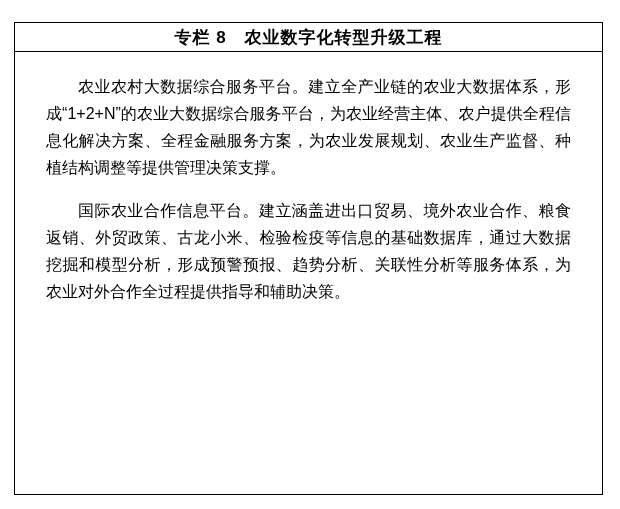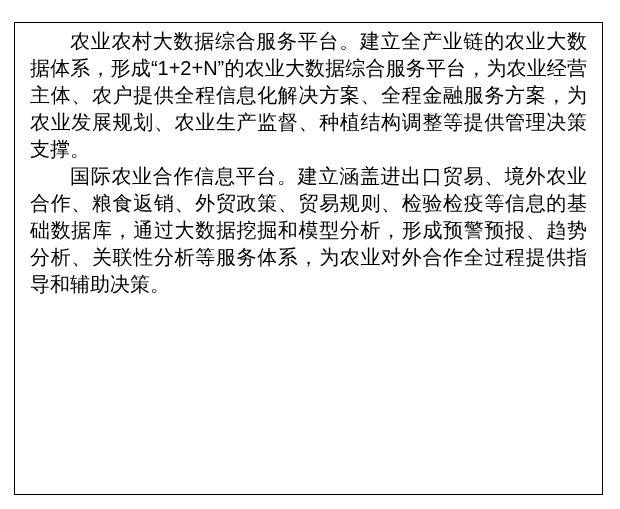--- a/index.html
+++ b/index.html
@@ -37,32 +37,33 @@
     letter-spacing: 1px;
     color: #000000;
   }
   .panel-body {
     box-sizing: border-box;
     height: 442px;
     padding: 5px 15px 0 15px;
     overflow: hidden;
   }
   .para {
-    margin: 0;
-    font-size: 20px;
+    margin: 16px;
+    font-size: 16px;
     line-height: 27px;
     text-align: justify;
     text-justify: inter-ideograph;
     text-indent: 2em;
     color: #000000;
   }
 </style>
 </head>
 <body>
 
 <div class="page">
   <div class="panel">
+    <div class="panel-title">专栏 8　农业数字化转型升级工程</div>
     <div class="panel-body">
       <p class="para">农业农村大数据综合服务平台。建立全产业链的农业大数据体系，形成“1+2+N”的农业大数据综合服务平台，为农业经营主体、农户提供全程信息化解决方案、全程金融服务方案，为农业发展规划、农业生产监督、种植结构调整等提供管理决策支撑。</p>
-      <p class="para">国际农业合作信息平台。建立涵盖进出口贸易、境外农业合作、粮食返销、外贸政策、贸易规则、检验检疫等信息的基础数据库，通过大数据挖掘和模型分析，形成预警预报、趋势分析、关联性分析等服务体系，为农业对外合作全过程提供指导和辅助决策。</p>
+      <p class="para">国际农业合作信息平台。建立涵盖进出口贸易、境外农业合作、粮食返销、外贸政策、古龙小米、检验检疫等信息的基础数据库，通过大数据挖掘和模型分析，形成预警预报、趋势分析、关联性分析等服务体系，为农业对外合作全过程提供指导和辅助决策。</p>
     </div>
   </div>
 </div>
 
 </body></html>

